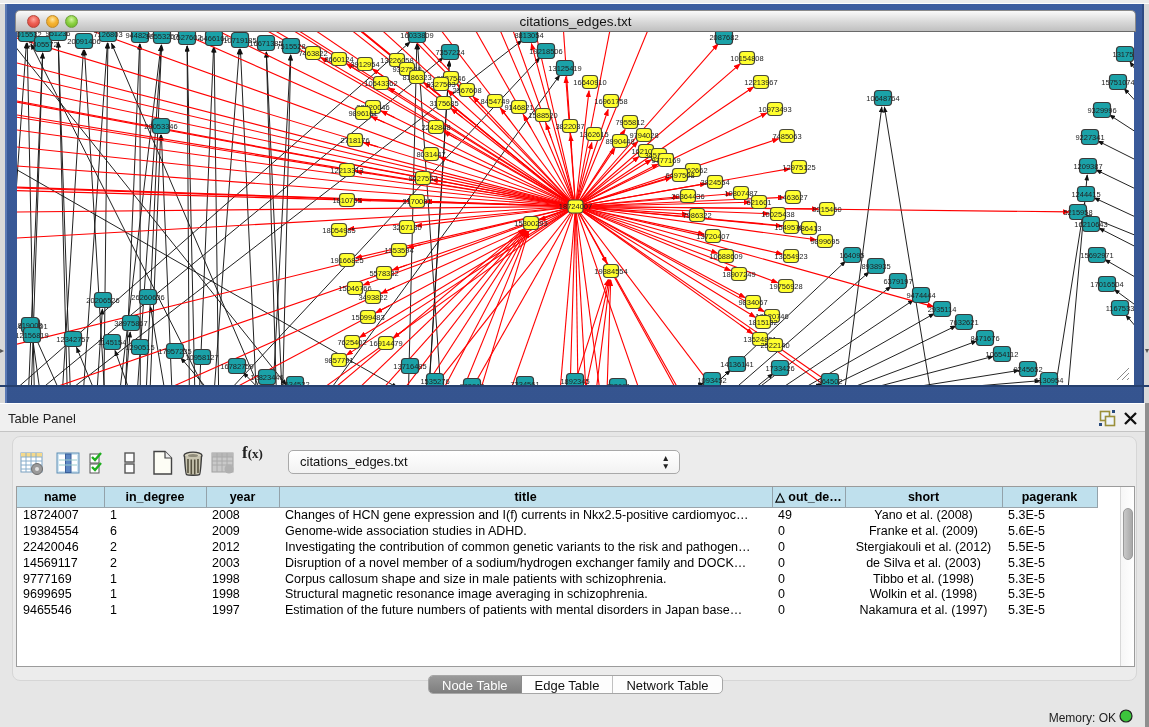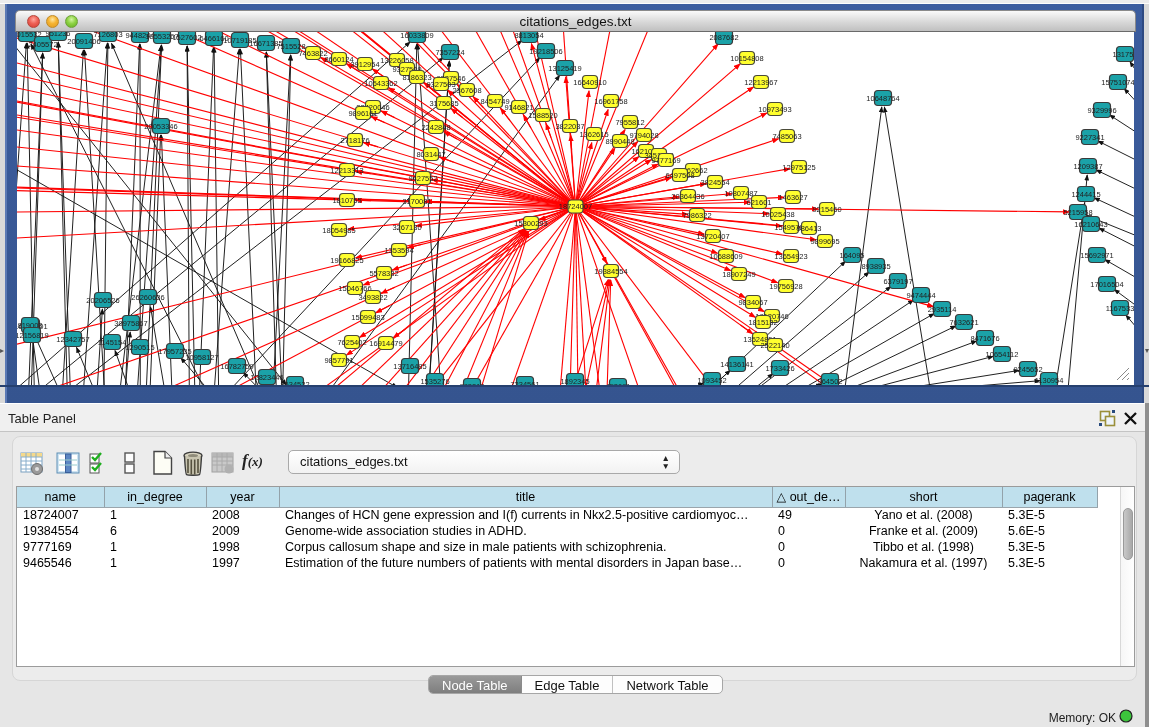--- a/index.html
+++ b/index.html
@@ -23,21 +23,21 @@
 #grstrip{position:absolute;left:1145px;top:0px;width:4px;height:324px;background:#8f8f8f}
 #bluetop{position:absolute;left:0;top:-18px;width:1149px;height:2px;background:#26406f}
 #container{position:absolute;left:12px;top:33px;width:1125px;height:245px;background:#ececec;border:1px solid #d6d6d6;border-radius:8px}
 
 #toolbar{position:absolute;left:0;top:40px;width:1149px;height:40px}
 .combo{position:absolute;left:288px;top:7px;width:392px;height:24px;background:linear-gradient(#ffffff,#f2f2f2);border:1px solid #a9a9a9;border-radius:5px;font-size:13px;color:#111;line-height:22px;padding-left:11px}
 .combo .arr{position:absolute;right:9px;top:3px;font-size:8.5px;color:#222;line-height:8px}
 
 #tbl{position:absolute;left:16px;top:83px;width:1119px;height:181px;border:1px solid #9b9b9b;background:#fff}
 table{border-collapse:collapse;table-layout:fixed;width:1103px;font-size:12.5px}
-th{background:#bfe0ed;font-weight:normal;height:20px;border-right:1px solid #93a2aa;border-bottom:1px solid #9aa5ac;overflow:hidden;white-space:nowrap}
+th{background:#bfe0ed;font-weight:bold;height:20px;border-right:1px solid #93a2aa;border-bottom:1px solid #9aa5ac;overflow:hidden;white-space:nowrap}
 td{height:15.9px;padding:0 0 0 6px;overflow:hidden;white-space:nowrap;border:0}
 col.c1{width:87px}col.c2{width:102px}col.c3{width:73px}col.c4{width:493px}col.c5{width:73px}col.c6{width:157px}col.c7{width:95px}col.c8{width:23px}
 td.c6{text-align:center;padding:0}
 #vscroll{position:absolute;right:0;top:0;width:14px;height:179px;background:linear-gradient(90deg,#f6f6f6,#fff);border-left:1px solid #d8d8d8}
 #vthumb{position:absolute;left:2px;top:21px;width:10px;height:52px;background:linear-gradient(90deg,#c9c9c9,#a8a8a8);border-radius:5px;border:1px solid #9a9a9a}
 
 #tabs{position:absolute;left:428px;top:272px;height:19px;display:flex;border:1px solid #a6a6a6;border-radius:5px;overflow:hidden;background:#fdfdfd;font-size:13px}
 #tabs div{padding:1px 13px 15px 13px;line-height:17px;color:#111}
 #tabs .sel{background:linear-gradient(#9a9a9a,#7e7e7e);color:#fff;border-right:1px solid #8a8a8a}
 #tabs .mid{border-right:1px solid #c0c0c0}
@@ -640,21 +640,21 @@
           <ellipse cx="12" cy="5.5" rx="5" ry="1.6" fill="#8f8b79"></ellipse>
         </svg>
 
     <svg width="25" height="25" style="position:absolute;left:211px;top:8px">
           <rect x="1" y="2" width="21" height="19" fill="#c9c9c9" stroke="#a0a0a0"></rect>
           <rect x="1" y="2" width="21" height="4" fill="#b8b8b8"></rect>
           <path d="M1 6 h21 M1 10 h21 M1 14 h21 M6 2 v19 M11 2 v19 M16 2 v19" stroke="#aaa" stroke-width="1"></path>
           <circle cx="18" cy="18" r="4.5" fill="#b0b0b0"></circle>
         </svg>
 
-    <div style="position:absolute;left:242px;top:8px;font-family:'Liberation Serif',serif;font-style:italic;font-weight:bold;font-size:17px;color:#222">f<span style="font-size:13px">(x)</span></div>
+    <div style="position:absolute;left:242px;top:0;font-family:'Liberation Serif',serif;font-weight:bold;font-size:17px;color:#222">f<span style="font-size:13px">(x)</span></div>
     <div class="combo">citations_edges.txt<span class="arr">▲<br>▼</span></div>
   </div>
   <div id="tbl">
     <table>
       <colgroup>
             <col class="c1">
             <col class="c2">
             <col class="c3">
             <col class="c4">
             <col class="c5">
@@ -687,26 +687,56 @@
               <td class="c1">19384554</td>
               <td class="c2">6</td>
               <td class="c3">2009</td>
               <td class="c4">Genome-wide association studies in ADHD.</td>
               <td class="c5">0</td>
               <td class="c6">Franke et al. (2009)</td>
               <td class="c7">5.6E-5</td>
               <td class="c8"></td>
             </tr>
             <tr>
+              <td class="c1">22420046</td>
+              <td class="c2">2</td>
+              <td class="c3">2012</td>
+              <td class="c4">Investigating the contribution of common genetic variants to the risk and pathogen…</td>
+              <td class="c5">0</td>
+              <td class="c6">Stergiakouli et al. (2012)</td>
+              <td class="c7">5.5E-5</td>
+              <td class="c8"></td>
+            </tr>
+            <tr>
+              <td class="c1">14569117</td>
+              <td class="c2">2</td>
+              <td class="c3">2003</td>
+              <td class="c4">Disruption of a novel member of a sodium/hydrogen exchanger family and DOCK…</td>
+              <td class="c5">0</td>
+              <td class="c6">de Silva et al. (2003)</td>
+              <td class="c7">5.3E-5</td>
+              <td class="c8"></td>
+            </tr>
+            <tr>
               <td class="c1">9777169</td>
               <td class="c2">1</td>
               <td class="c3">1998</td>
               <td class="c4">Corpus callosum shape and size in male patients with schizophrenia.</td>
               <td class="c5">0</td>
               <td class="c6">Tibbo et al. (1998)</td>
+              <td class="c7">5.3E-5</td>
+              <td class="c8"></td>
+            </tr>
+            <tr>
+              <td class="c1">9699695</td>
+              <td class="c2">1</td>
+              <td class="c3">1998</td>
+              <td class="c4">Structural magnetic resonance image averaging in schizophrenia.</td>
+              <td class="c5">0</td>
+              <td class="c6">Wolkin et al. (1998)</td>
               <td class="c7">5.3E-5</td>
               <td class="c8"></td>
             </tr>
             <tr>
               <td class="c1">9465546</td>
               <td class="c2">1</td>
               <td class="c3">1997</td>
               <td class="c4">Estimation of the future numbers of patients with mental disorders in Japan base…</td>
               <td class="c5">0</td>
               <td class="c6">Nakamura et al. (1997)</td>

